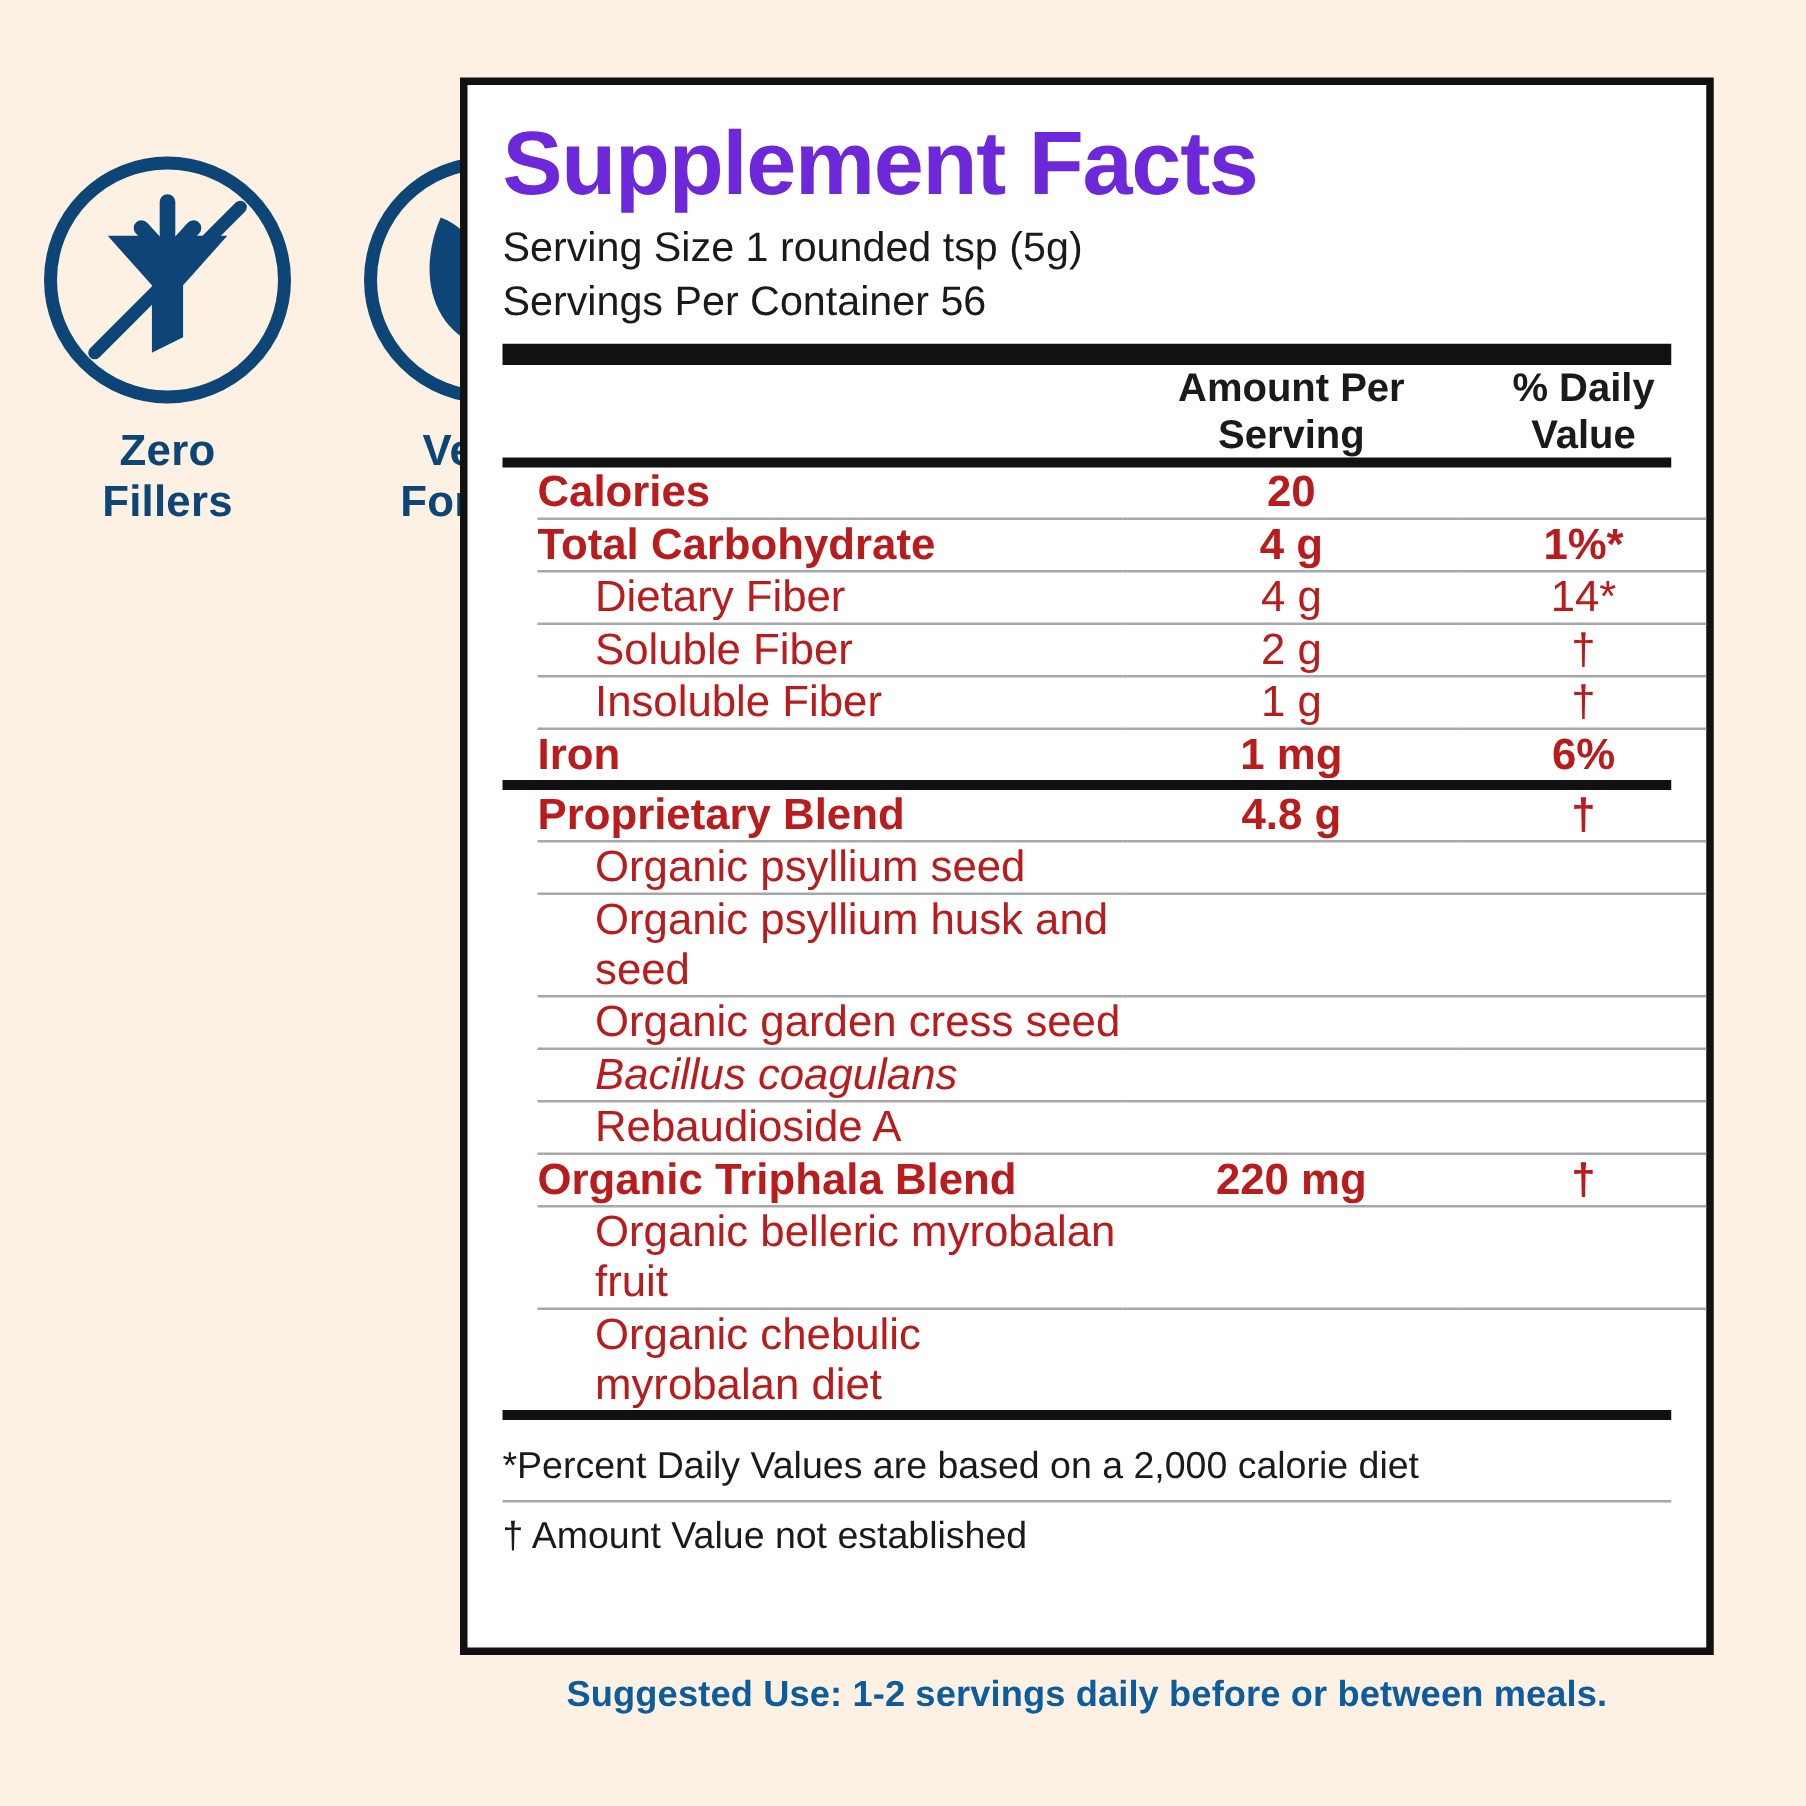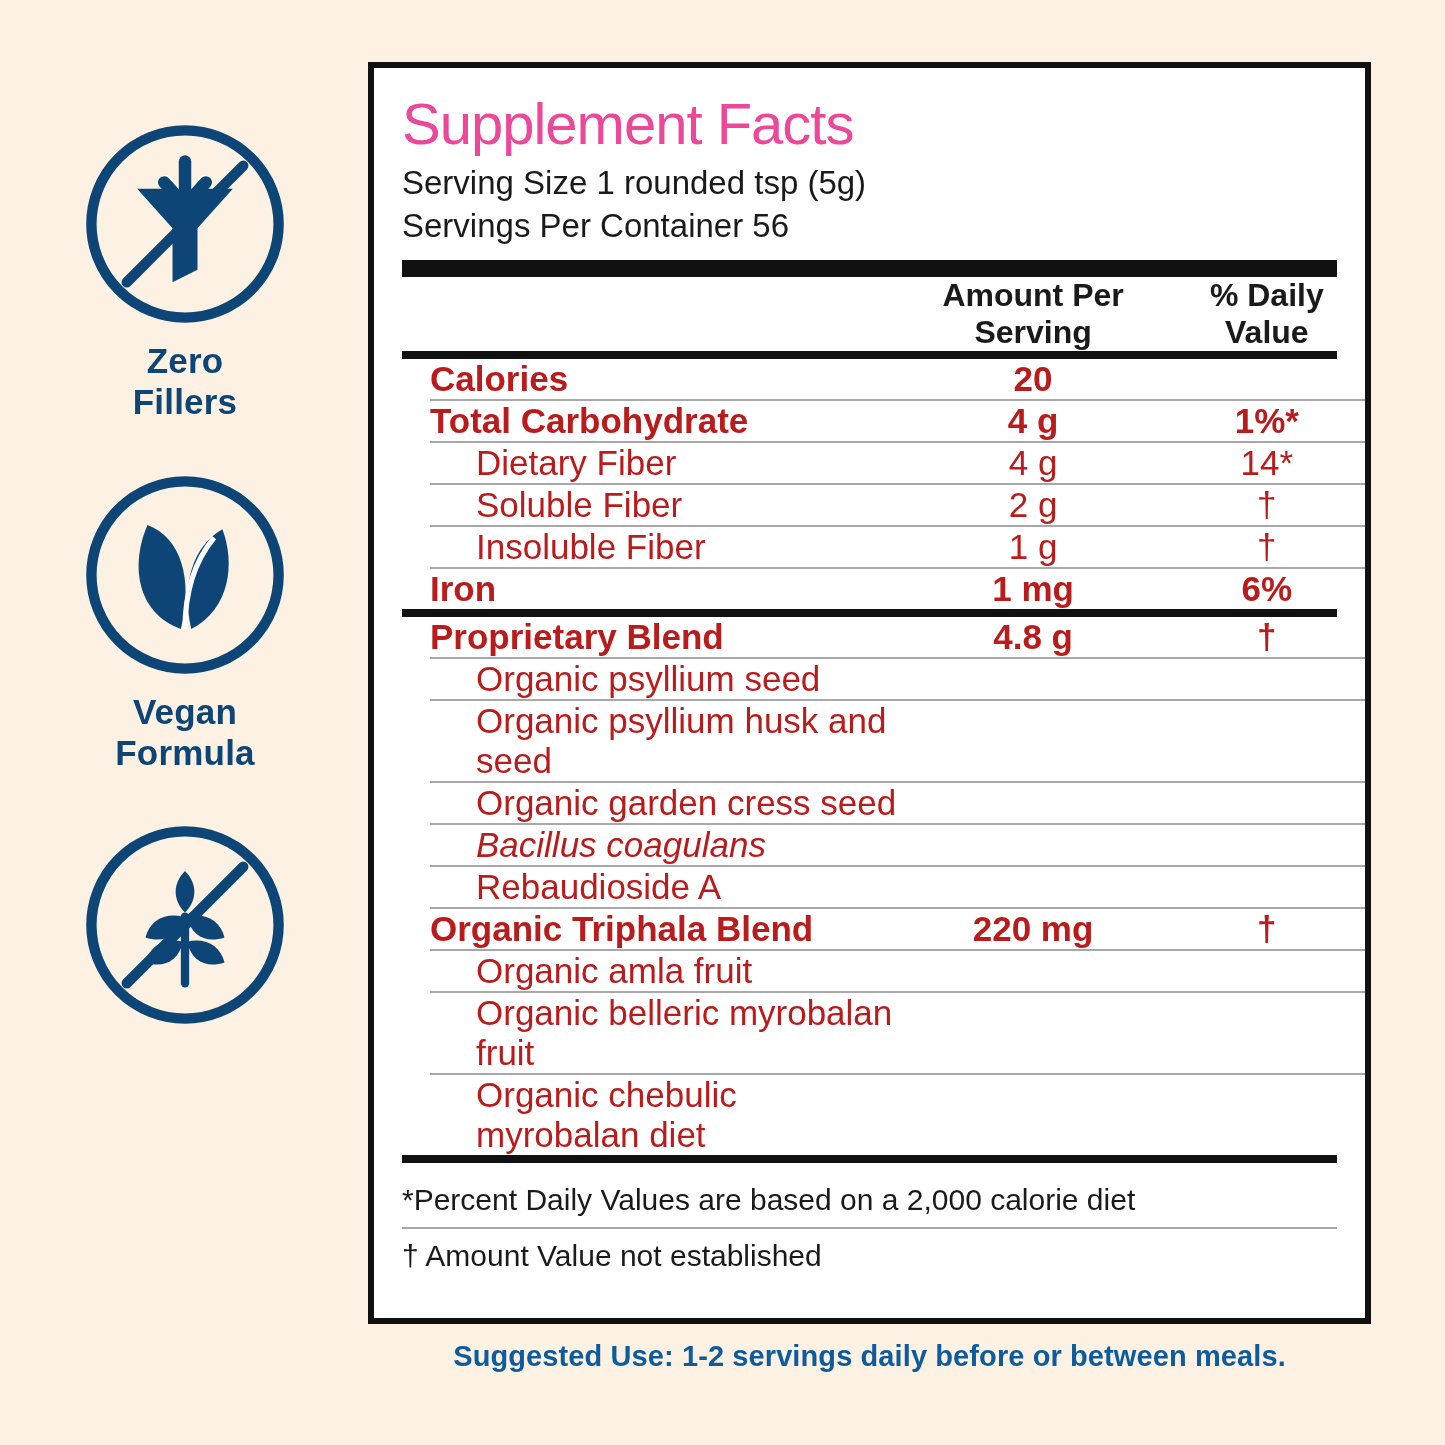--- a/index.html
+++ b/index.html
@@ -20,21 +20,21 @@
     box-sizing: border-box;
   }
 
   
   .badges {
     position: absolute;
     left: 30px;
     top: 120px;
     width: 310px;
     display: flex;
-    flex-direction: column;
+    flex-direction: row;
     align-items: center;
     gap: 48px;
   }
   .badge {
     display: flex;
     flex-direction: column;
     align-items: center;
   }
   .badge-icon {
     width: 208px;
@@ -58,23 +58,23 @@
     left: 368px;
     top: 62px;
     width: 1003px;
     height: 1262px;
     box-sizing: border-box;
     border: 6px solid #111111;
     background: #ffffff;
     padding: 18px 28px 10px 28px;
   }
   .panel-title {
-    font-size: 58px;
-    font-weight: normal;
-    color: #ec4899;
+    font-size: 72px;
+    font-weight: bold;
+    color: #6d28d9;
     letter-spacing: -1px;
     line-height: 1.05;
     margin: 8px 0 6px 0;
   }
   .serving-line {
     font-size: 33px;
     color: #1a1a1a;
     line-height: 1.32;
   }
 
@@ -279,25 +279,20 @@
         <td class="col-name indent">Rebaudioside A</td>
         <td class="col-amount"></td>
         <td class="col-dv"></td>
       </tr>
       <tr class="row bold">
         <td class="col-name">Organic Triphala Blend</td>
         <td class="col-amount">220 mg</td>
         <td class="col-dv">†</td>
       </tr>
       <tr class="row">
-        <td class="col-name indent">Organic amla fruit</td>
-        <td class="col-amount"></td>
-        <td class="col-dv"></td>
-      </tr>
-      <tr class="row">
         <td class="col-name indent">Organic belleric myrobalan fruit</td>
         <td class="col-amount"></td>
         <td class="col-dv"></td>
       </tr>
       <tr class="row noline">
         <td class="col-name indent">Organic chebulic myrobalan diet</td>
         <td class="col-amount"></td>
         <td class="col-dv"></td>
       </tr>
     </tbody>

